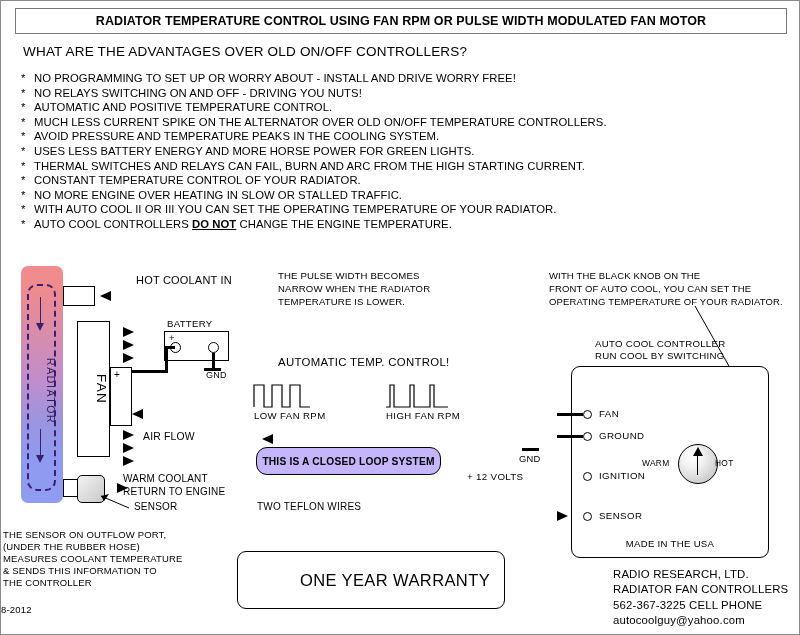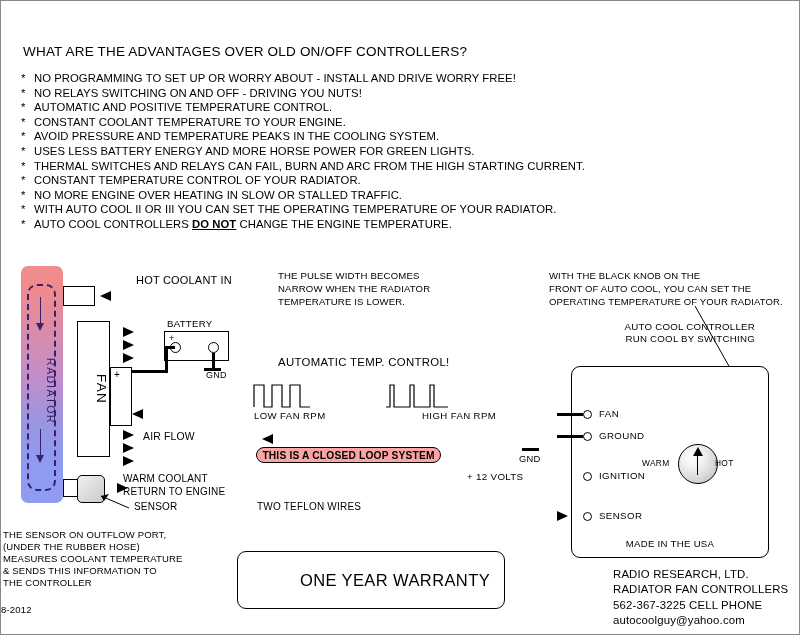--- a/index.html
+++ b/index.html
@@ -149,45 +149,45 @@
   }
   #bat-plus { left: 168px; top: 331px; font-size: 9.5px; }
   #gnd-label-bat { left: 205px; top: 369px; font-size: 9px; letter-spacing: .3px; }
 
   
   .pulse-svg { overflow: visible; }
 
   
   #loop-box {
     left: 255px; top: 446px;
-    width: 185px; height: 16px;
+    width: 185px; height: 28px;
     border: 1px solid #000;
     border-radius: 11px;
     box-sizing: border-box;
-    background: #fca5a5;
+    background: #c4b5fd;
     display: flex;
     align-items: center;
     justify-content: center;
   }
   #loop-text { font-size: 10.2px; font-weight: bold; letter-spacing: .2px; }
 
   
   #controller {
     left: 570px; top: 365px;
     width: 198px; height: 192px;
     border: 1px solid #000;
     border-radius: 9px;
     box-sizing: border-box;
     background: #ffffff;
   }
   #controller-title {
-    left: 594px; top: 320px;
+    left: 594px; top: 337px;
     font-size: 9.7px;
     line-height: 12px;
-    text-align: right;
+    text-align: left;
     letter-spacing: .25px;
     white-space: pre-line;
     width: 160px;
   }
   .ct-circle {
     width: 9px; height: 9px;
     border: 1px solid #000;
     border-radius: 50%;
     background: #fff;
     box-sizing: border-box;
@@ -252,28 +252,31 @@
     line-height: 15.4px;
     letter-spacing: .15px;
     white-space: pre-line;
   }
 </style>
 </head>
 <body>
 
 <div id="page" class="abs" style="position:relative;">
 
+  <div id="title-box" class="abs">
+    <div id="title-text">RADIATOR TEMPERATURE CONTROL USING FAN RPM OR PULSE WIDTH MODULATED FAN MOTOR</div>
+  </div>
 
   <div id="subhead" class="abs">WHAT ARE THE ADVANTAGES OVER OLD ON/OFF CONTROLLERS?</div>
 
   <div id="advantages" class="abs">
     <div class="adv-row"><span class="adv-star">*</span><span>NO PROGRAMMING TO SET UP OR WORRY ABOUT - INSTALL AND DRIVE WORRY FREE!</span></div>
     <div class="adv-row"><span class="adv-star">*</span><span>NO RELAYS SWITCHING ON AND OFF - DRIVING YOU NUTS!</span></div>
     <div class="adv-row"><span class="adv-star">*</span><span>AUTOMATIC AND POSITIVE TEMPERATURE CONTROL.</span></div>
-    <div class="adv-row"><span class="adv-star">*</span><span>CONSTANT COOLANT TEMPERATURE TO YOUR ENGINE.</span></div>
+    <div class="adv-row"><span class="adv-star">*</span><span>MUCH LESS CURRENT SPIKE ON THE ALTERNATOR OVER OLD ON/OFF TEMPERATURE CONTROLLERS.</span></div>
     <div class="adv-row"><span class="adv-star">*</span><span>AVOID PRESSURE AND TEMPERATURE PEAKS IN THE COOLING SYSTEM.</span></div>
     <div class="adv-row"><span class="adv-star">*</span><span>USES LESS BATTERY ENERGY AND MORE HORSE  POWER FOR GREEN LIGHTS.</span></div>
     <div class="adv-row"><span class="adv-star">*</span><span>THERMAL SWITCHES AND RELAYS CAN FAIL, BURN AND ARC FROM THE HIGH STARTING CURRENT.</span></div>
     <div class="adv-row"><span class="adv-star">*</span><span>CONSTANT TEMPERATURE CONTROL OF YOUR RADIATOR.</span></div>
     <div class="adv-row"><span class="adv-star">*</span><span>NO MORE ENGINE OVER HEATING IN SLOW OR STALLED TRAFFIC.</span></div>
     <div class="adv-row"><span class="adv-star">*</span><span>WITH AUTO COOL II OR III YOU CAN SET THE OPERATING TEMPERATURE OF YOUR RADIATOR.</span></div>
     <div class="adv-row">
       <span class="adv-star">*</span><span>AUTO COOL CONTROLLERS </span><span class="u">DO NOT</span><span> CHANGE THE ENGINE TEMPERATURE.</span>
     </div>
   </div>
@@ -354,21 +357,21 @@
 
   <svg class="abs pulse-svg" style="left:253px;top:382px;width:88px;height:26px;">
     <polyline points="0,24 0,2 10,2 10,24 18,24 18,2 28,2 28,24 36,24 36,2 46,2 46,24 56,24" fill="none" stroke="#000" stroke-width="1.2"></polyline>
   </svg>
 
   <svg class="abs pulse-svg" style="left:385px;top:382px;width:88px;height:26px;">
     <polyline points="0,24 4,24 4,2 8,2 8,24 24,24 24,2 28,2 28,24 44,24 44,2 48,2 48,24 62,24" fill="none" stroke="#000" stroke-width="1.2"></polyline>
   </svg>
 
   <div class="abs lbl" style="left:253px;top:409px;font-size:9.6px;letter-spacing:.4px;">LOW FAN RPM</div>
-  <div class="abs lbl" style="left:385px;top:409px;font-size:9.6px;letter-spacing:.4px;margin-left:36px;">HIGH FAN RPM</div>
+  <div class="abs lbl" style="left:385px;top:409px;font-size:9.6px;letter-spacing:.4px;">HIGH FAN RPM</div>
 
   <div id="loop-box" class="abs">
     <div id="loop-text">THIS IS A CLOSED LOOP SYSTEM</div>
   </div>
   <div class="abs hwire" style="left:270px;top:438px;width:172px;"></div>
   <div class="abs arr arr-l" style="left:261px;top:433px;"></div>
 
   <div class="abs vwire" style="left:529px;top:427px;height:21px;"></div>
   <div class="abs thick-h" style="left:521px;top:447px;width:17px;"></div>
   <div class="abs lbl" style="left:518px;top:452px;font-size:9.4px;">GND</div>

